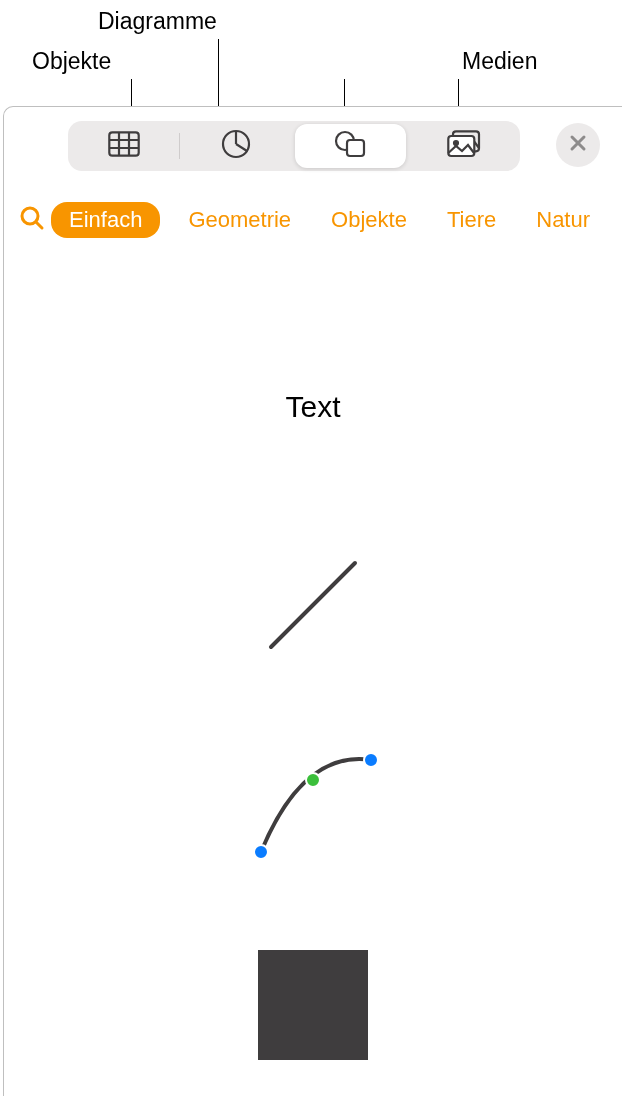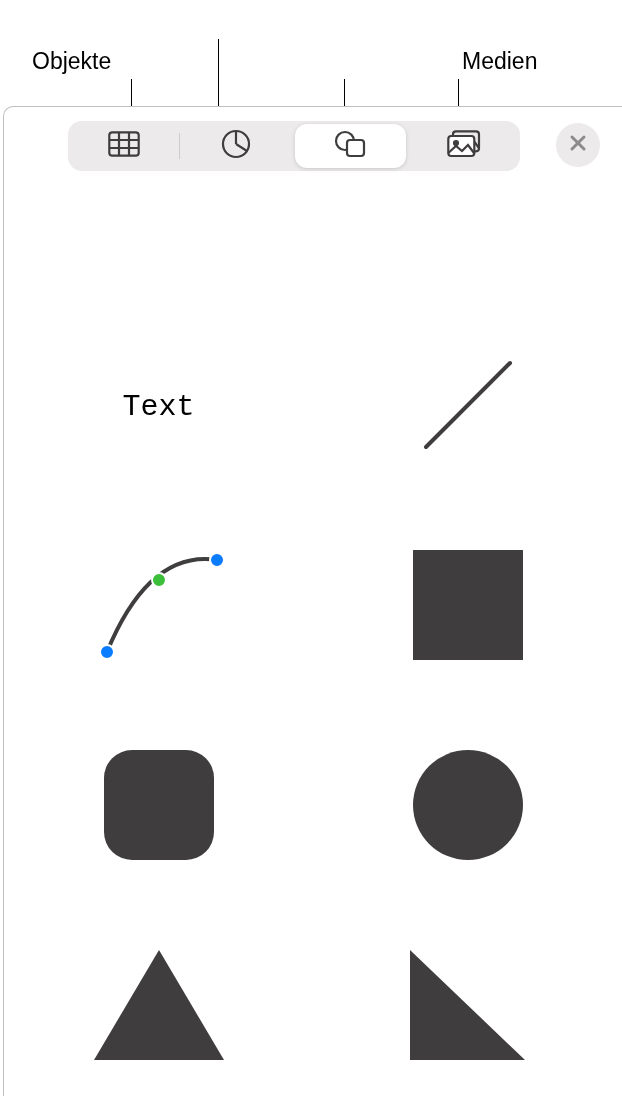--- a/index.html
+++ b/index.html
@@ -129,25 +129,24 @@
       white-space: nowrap;
     }
     
     .grid {
       position: absolute;
       top: 200px;
       left: 0;
       right: 0;
       bottom: 0;
       display: grid;
-      grid-template-columns: repeat(2, 1fr);
+      grid-template-columns: repeat(1, 1fr);
       grid-auto-rows: 200px;
       justify-items: center;
       align-items: center;
-      font-family: Liberation Mono, monospace;
     }
     .cell {
       width: 170px;
       height: 170px;
       display: flex;
       align-items: center;
       justify-content: center;
       cursor: pointer;
     }
     .textlabel {
@@ -156,20 +155,21 @@
     }
     .shape-dark { fill: #3f3d3e; }
   </style>
 </head>
 <body>
 
 <div class="callouts">
   <div class="callout-label" style="top:48px; left:32px;">Objekte</div>
   <div class="callout-line" style="left:131px; top:79px; height:46px;"></div>
 
+  <div class="callout-label" style="top:8px; left:98px;">Diagramme</div>
   <div class="callout-line" style="left:218px; top:39px; height:86px;"></div>
 
   <div class="callout-line" style="left:344px; top:79px; height:46px;"></div>
 
   <div class="callout-label" style="top:48px; left:462px;">Medien</div>
   <div class="callout-line" style="left:458px; top:79px; height:46px;"></div>
 </div>
 
 <div class="panel">
 
@@ -228,20 +228,37 @@
     <span>
       <svg width="18" height="18" viewBox="0 0 18 18">
           <g stroke="#8d8b8b" stroke-width="3" stroke-linecap="round">
             <line x1="3" y1="3" x2="15" y2="15"></line>
             <line x1="15" y1="3" x2="3" y2="15"></line>
           </g>
         </svg>
     </span>
   </div>
 
+  <div class="catrow">
+    <div class="search-icn">
+      <span>
+        <svg width="26" height="26" viewBox="0 0 26 26">
+            <g fill="none" stroke="#f89500" stroke-width="3" stroke-linecap="round">
+              <circle cx="11" cy="11" r="8"></circle>
+              <line x1="17" y1="17" x2="23" y2="23"></line>
+            </g>
+          </svg>
+      </span>
+    </div>
+    <div class="pill">Einfach</div>
+    <div class="cat">Geometrie</div>
+    <div class="cat">Objekte</div>
+    <div class="cat">Tiere</div>
+    <div class="cat">Natur</div>
+  </div>
 
   <div class="grid">
 
     <div class="cell">
       <span class="textlabel">Text</span>
     </div>
 
     <div class="cell">
       <span>
         <svg width="120" height="120" viewBox="0 0 120 120">

